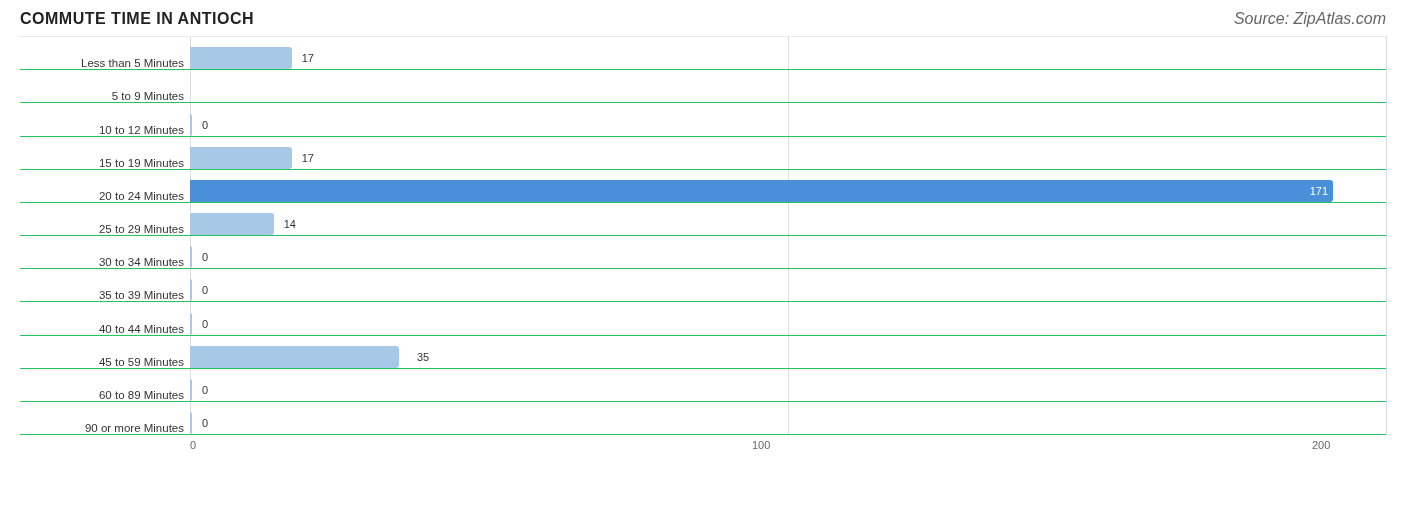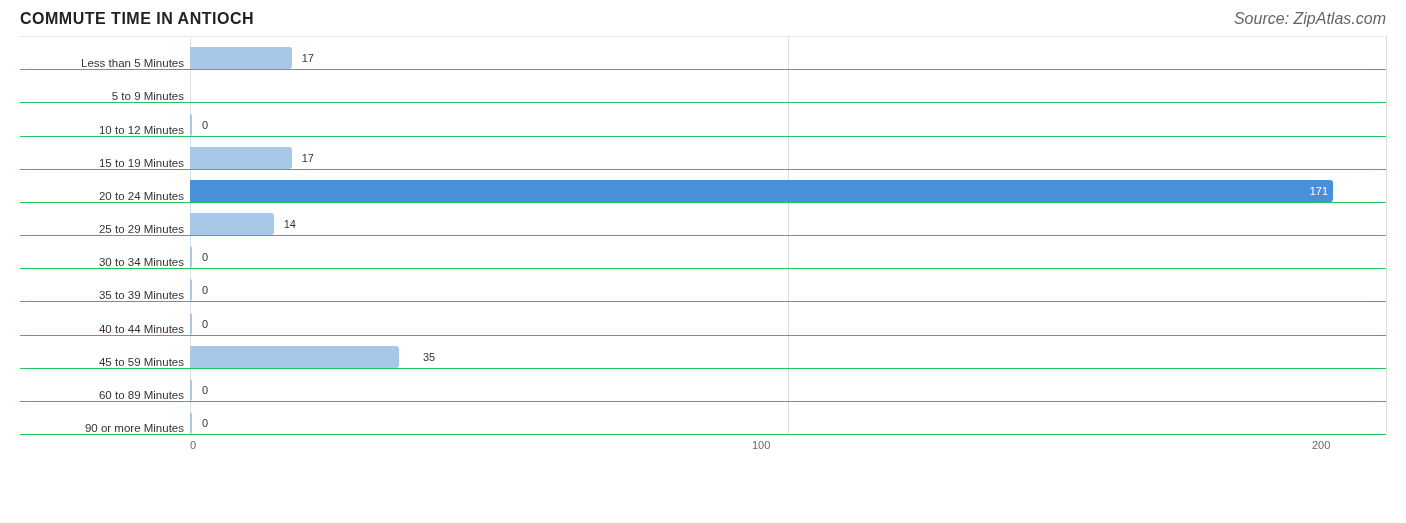--- a/index.html
+++ b/index.html
@@ -203,21 +203,21 @@
           <div class="bar-row">
             <div class="bar-label">40 to 44 Minutes</div>
             <div class="bar-track">
               <span class="bar-value" style="left: 7px; top: 50%; transform: translateY(-50%);">0</span>
               <div class="bar-fill normal" style="width: 2px;"></div>
             </div>
           </div>
           <div class="bar-row">
             <div class="bar-label">45 to 59 Minutes</div>
             <div class="bar-track">
-              <span class="bar-value" style="left: 225px; top: 50%; transform: translateY(-50%); margin-left: 8px;">35</span>
+              <span class="bar-value" style="left: 219px; top: 50%; transform: translateY(-50%); margin-left: 8px;">35</span>
               <div class="bar-fill normal" style="width: 209.3px;"></div>
             </div>
           </div>
           <div class="bar-row">
             <div class="bar-label">60 to 89 Minutes</div>
             <div class="bar-track">
               <span class="bar-value" style="left: 7px; top: 50%; transform: translateY(-50%);">0</span>
               <div class="bar-fill normal" style="width: 2px;"></div>
             </div>
           </div>

